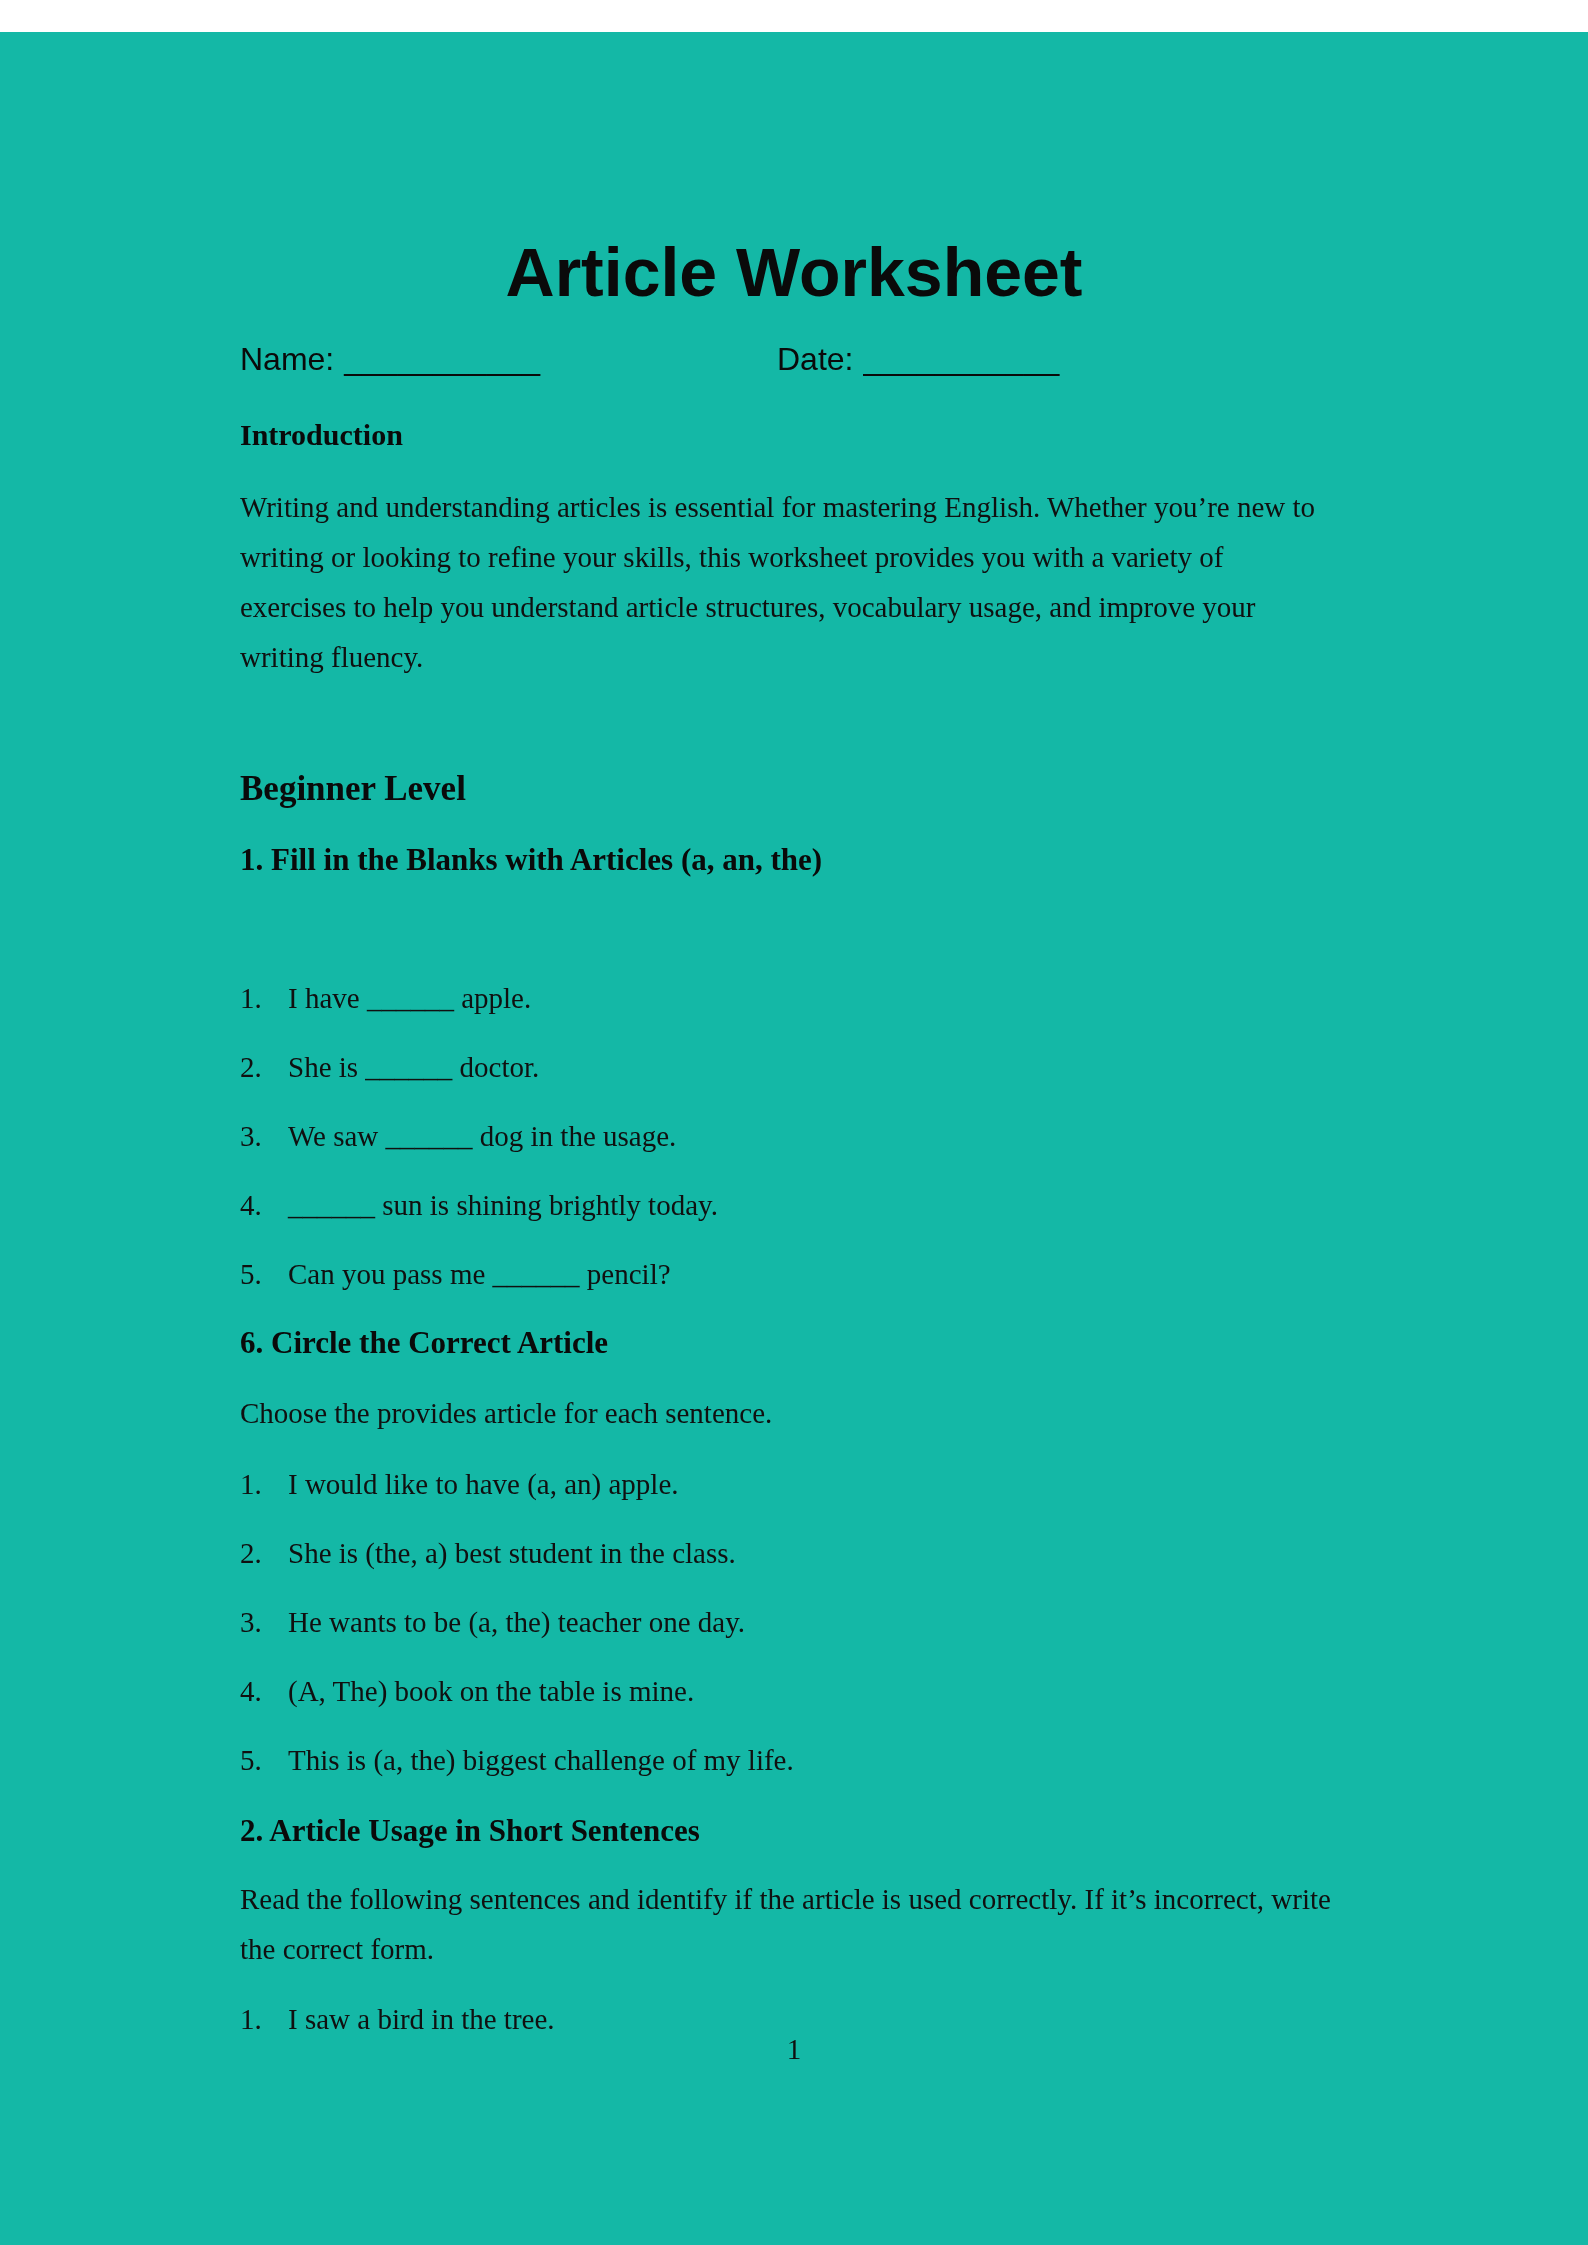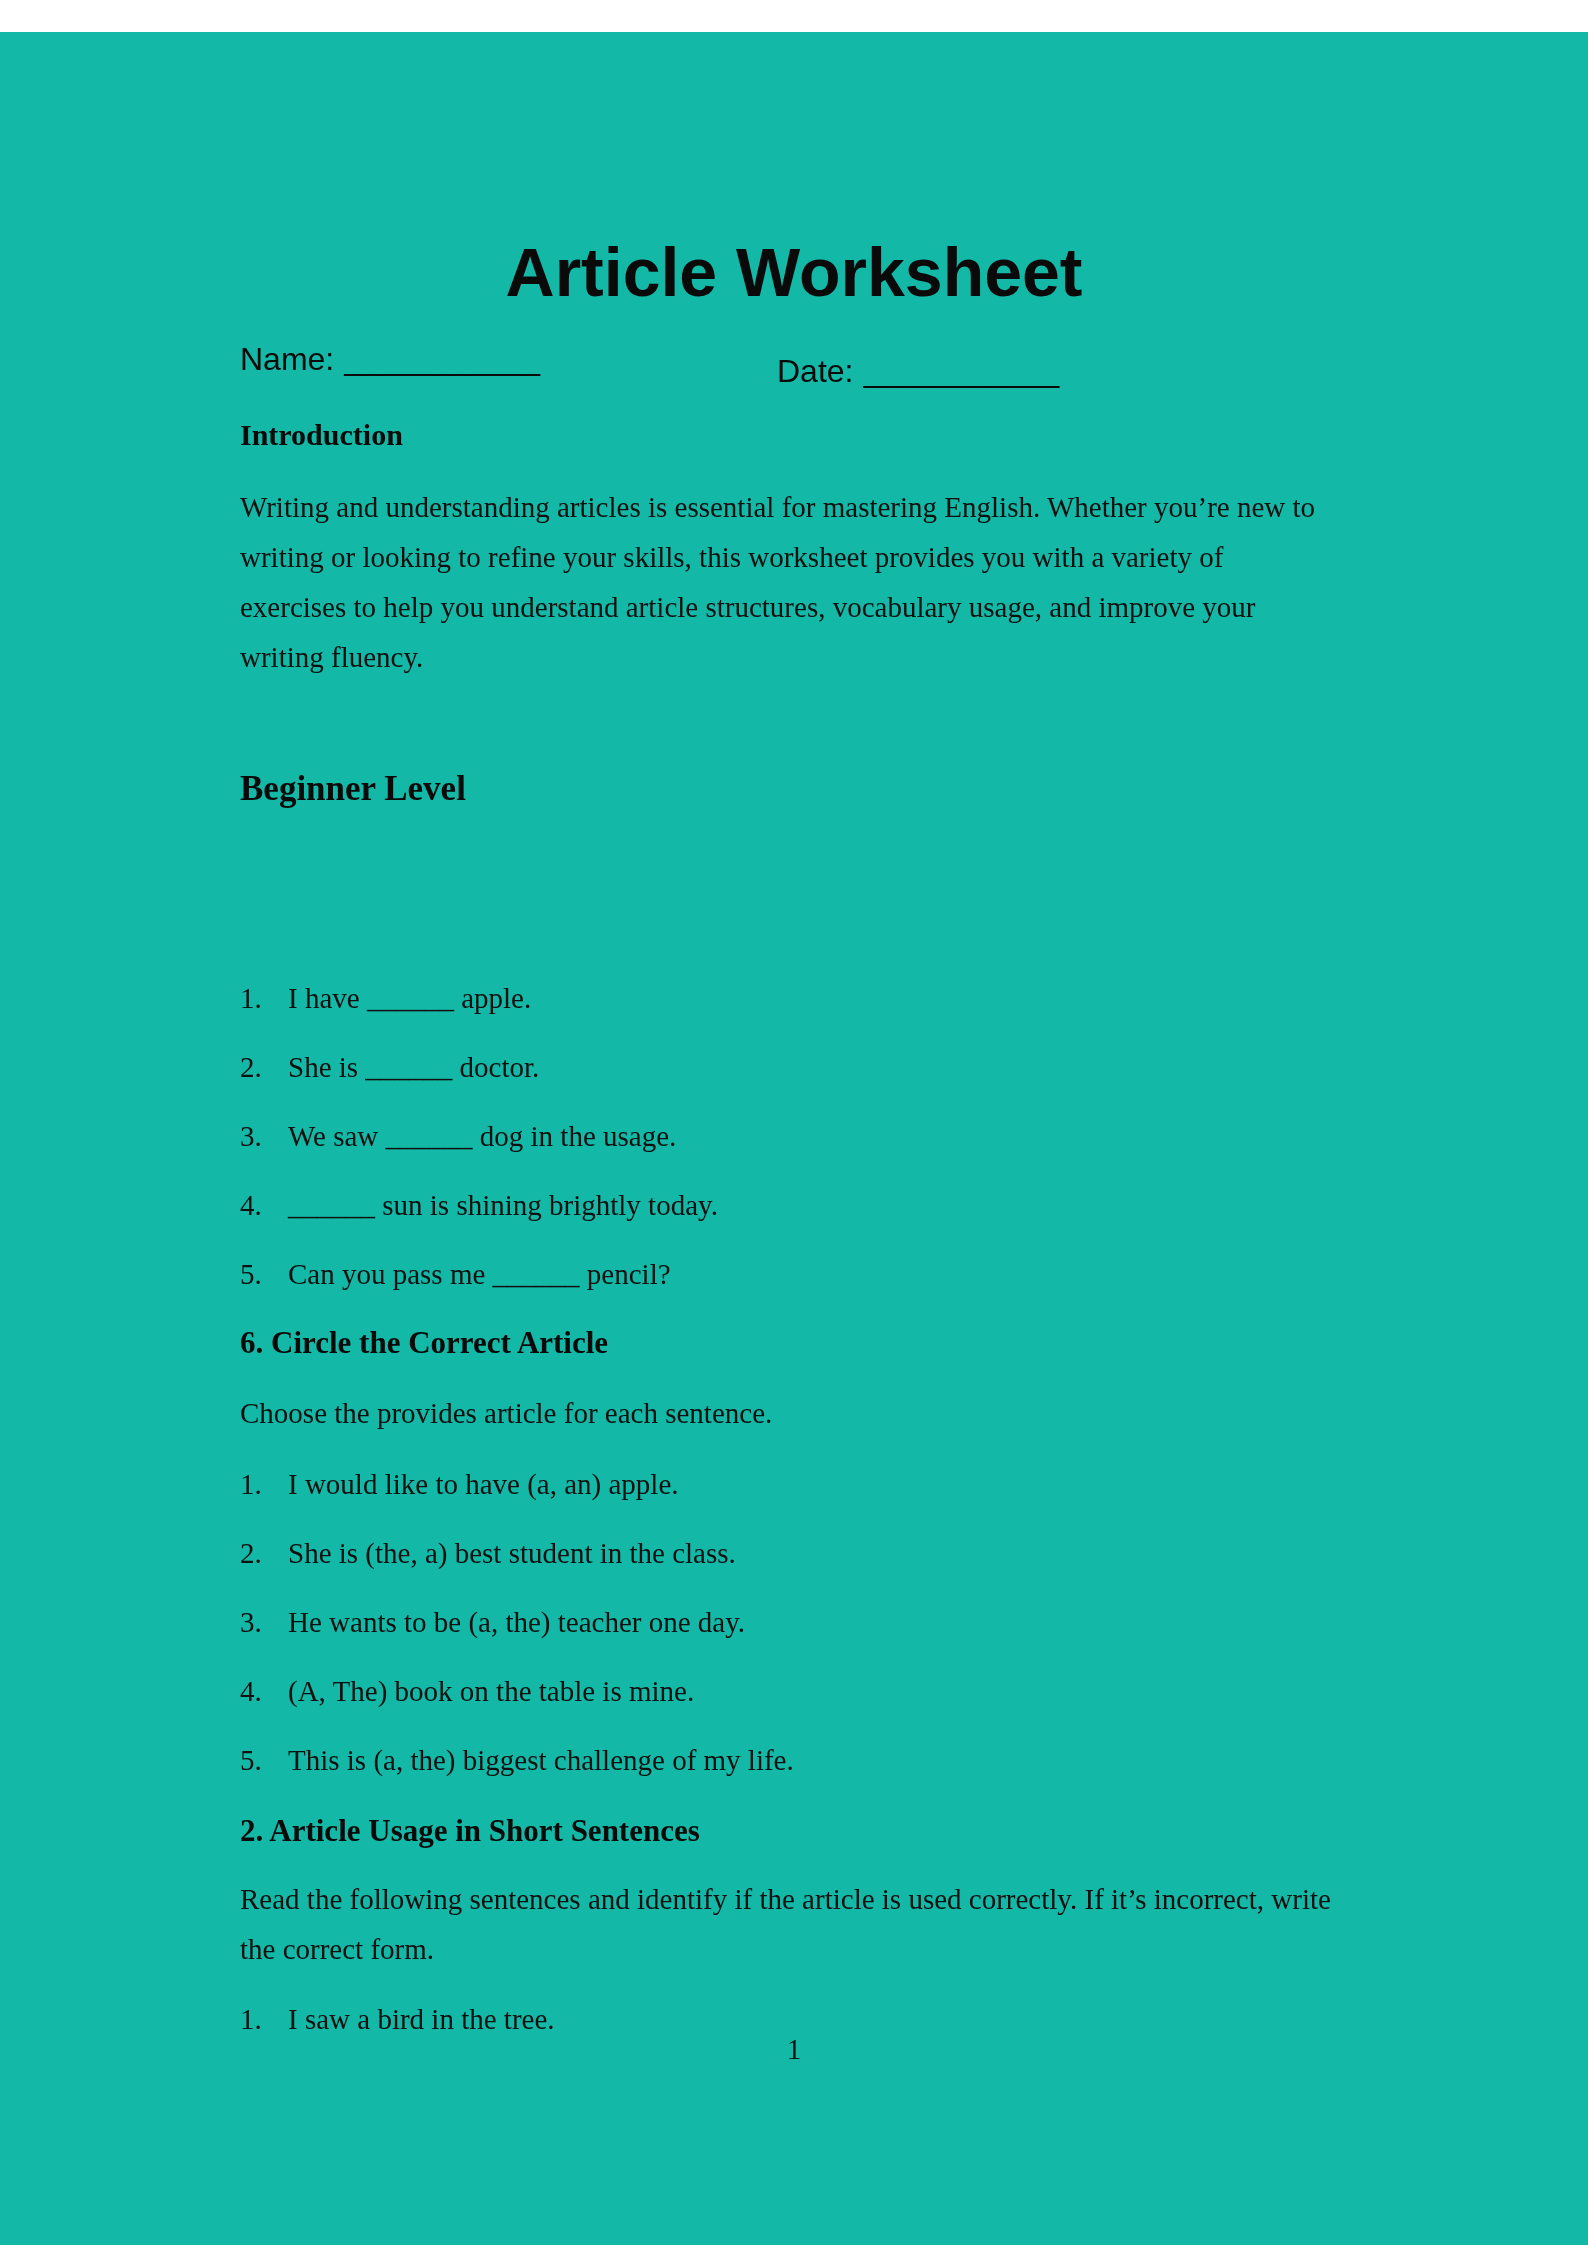--- a/index.html
+++ b/index.html
@@ -34,21 +34,21 @@
     position: absolute;
     top: 309px;
     left: 240px;
     width: 1180px;
     font-family: "Liberation Sans", sans-serif;
     font-size: 32px;
     line-height: 1.18;
     color: #0a0a0a;
   }
   .meta .blank { margin-left: 10px; letter-spacing: 0; }
-  .meta-date { position: absolute; left: 537px; top: 12px; }
+  .meta-date { position: absolute; left: 537px; top: 0; }
 
   .h-serif {
     position: absolute;
     left: 240px;
     margin: 0;
     font-weight: bold;
     color: #0a0a0a;
   }
   .intro-heading   { top: 386px;  font-size: 30px; }
   .beginner-heading{ top: 737px;  font-size: 35px; }
@@ -110,20 +110,21 @@
   </div>
 
   <h2 class="h-serif intro-heading">Introduction</h2>
   <div class="body-text intro-body">Writing and understanding articles is essential for mastering English. Whether you’re new to
 writing or looking to refine your skills, this worksheet provides you with a variety of
 exercises to help you understand article structures, vocabulary usage, and improve your
 writing fluency.</div>
 
   <h2 class="h-serif beginner-heading">Beginner Level</h2>
 
+  <h3 class="h-serif sec1-heading">1. Fill in the Blanks with Articles (a, an, the)</h3>
   <div class="list sec1-list">
     <div class="list-item">
       <span class="num">1.</span>
       <span class="txt">I have ______ apple.</span>
     </div>
     <div class="list-item">
       <span class="num">2.</span>
       <span class="txt">She is ______ doctor.</span>
     </div>
     <div class="list-item">

